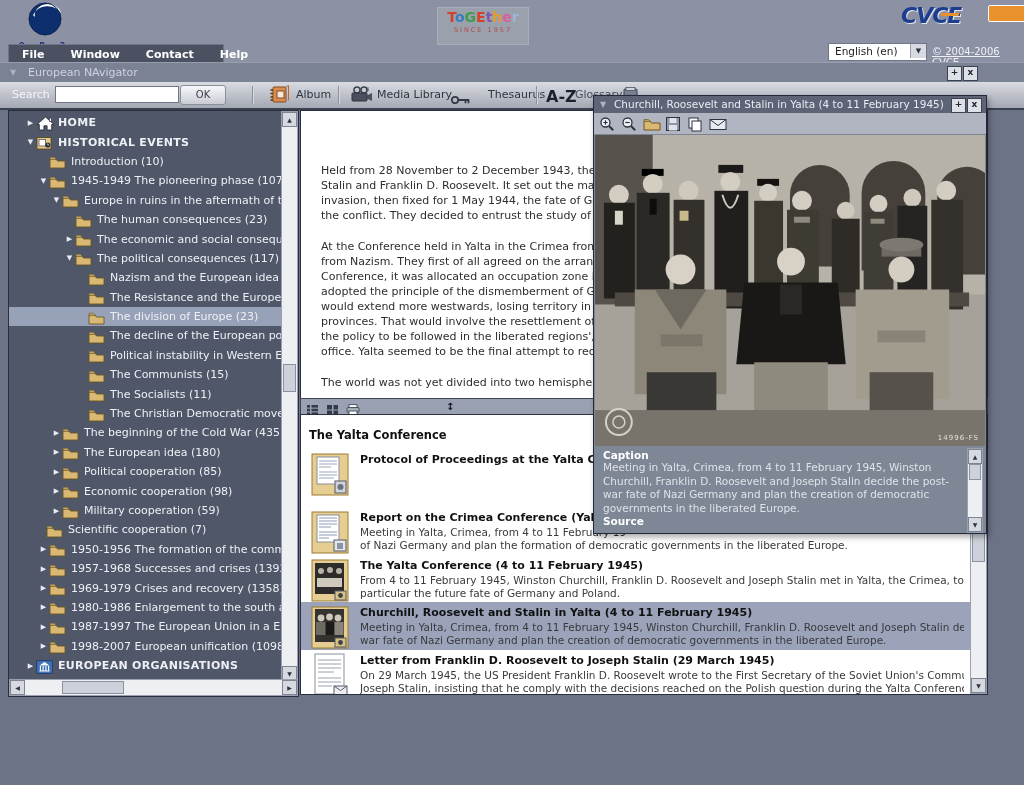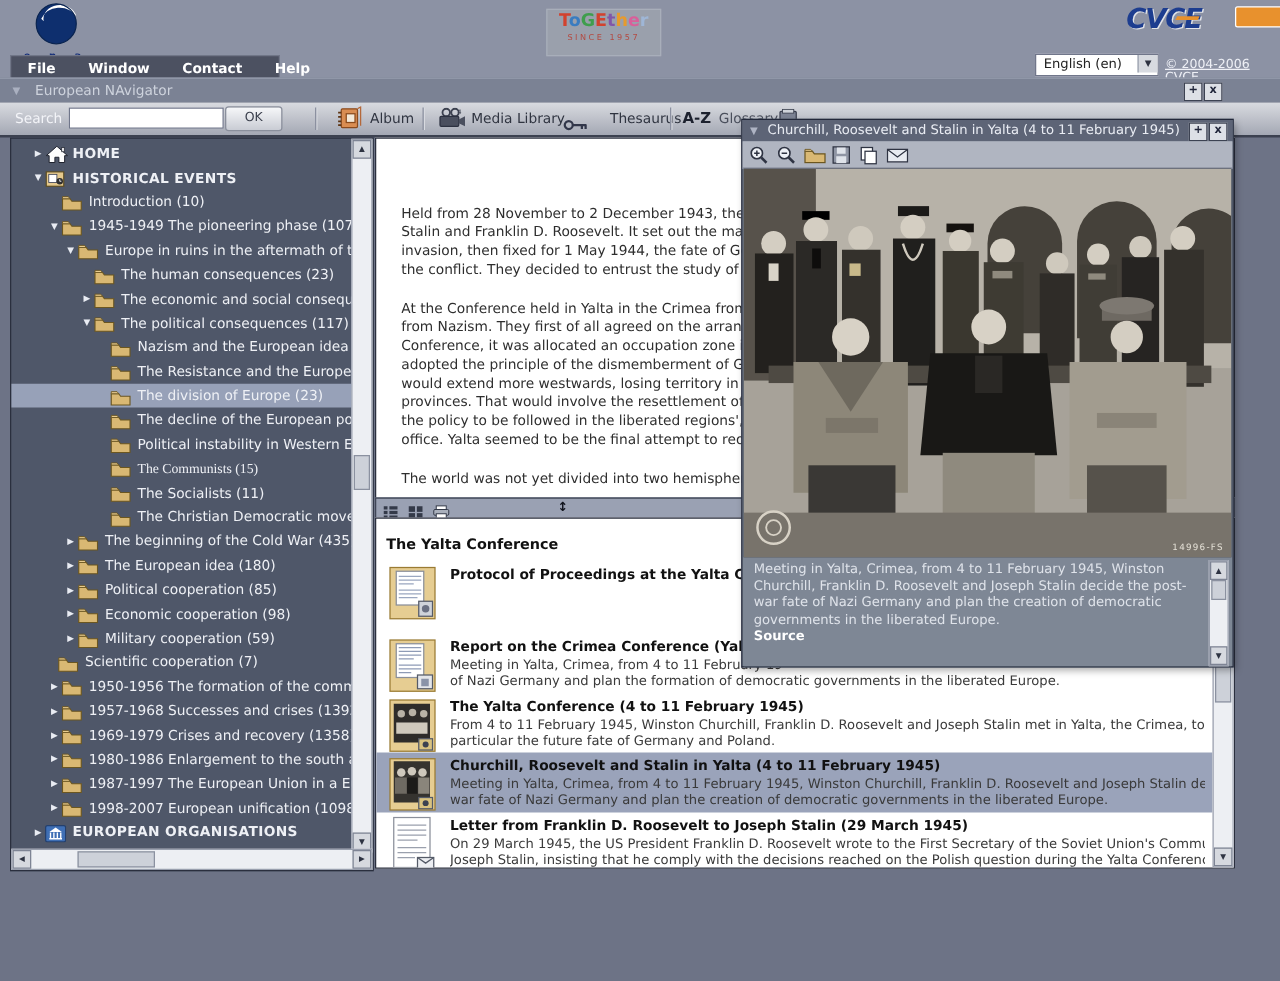--- a/index.html
+++ b/index.html
@@ -39,21 +39,21 @@
            background:linear-gradient(#d9dbe0,#a4a8b4);border-bottom:2px solid #3c4150;}
   .tb-abs{position:absolute;font-size:11px;color:#3a3f4c;}
   .search-label{left:12px;top:6px;color:#f3f4f8;}
   .search-input{position:absolute;left:55px;top:4px;width:116px;height:15px;background:#fff;
                 border:1px solid #70768a;font-size:11px;padding:0 3px;font-family:"DejaVu Sans",sans-serif;}
   .ok-btn{position:absolute;left:180px;top:3px;width:44px;height:18px;border:1px solid #8a8f9c;border-radius:3px;
           background:linear-gradient(#f6f7f9,#c9ccd4);font-size:10px;color:#3a3f4c;text-align:center;line-height:17px;}
   .tb-sep{position:absolute;top:4px;width:1px;height:18px;background:#8b90a0;box-shadow:1px 0 0 #d8dae0;}
   .tb-icon{position:absolute;top:3px;width:22px;height:20px;}
   .tb-label{position:absolute;top:6px;font-size:11px;color:#2f3440;}
-  .az{font-weight:bold;color:#1c212e;font-size:12px;}
+  .az{font-weight:bold;color:#1c212e;font-size:16px;}
   
   .tree{position:absolute;left:8px;top:110px;width:289px;height:585px;background:#4f5769;
         border:1px solid #2a2f3e;}
   .tree-rows{position:absolute;left:0;top:2px;right:15px;bottom:16px;overflow:hidden;}
   .tree-row{height:19.4px;display:flex;align-items:center;white-space:nowrap;overflow:hidden;}
   .tree-row.sel{background:#97a1b8;}
   .t-arrow{width:11px;flex:none;font-size:7px;color:#e9ecf3;text-align:center;}
   .t-icon{width:17px;height:14px;flex:none;margin-right:5px;}
   .t-label{font-size:11px;color:#eef0f5;}
   .tree-row.b .t-label{font-weight:bold;letter-spacing:.3px;}
@@ -279,21 +279,21 @@
           <span class="t-label">The decline of the European powers (7)</span>
         </div>
         <div class="tree-row" style="padding-left: 68px;">
           <span class="t-arrow"></span>
           <span class="t-icon"><svg viewBox="0 0 17 14" width="17" height="14">
               <path d="M1 4h6l1.5 2H16v7H1z" fill="#d9b873" stroke="#6b5620" stroke-width="0.9"></path>
               <path d="M1 4V2.3h4.6L7 4z" fill="#e7cb8e" stroke="#6b5620" stroke-width="0.7"></path>
             </svg></span>
           <span class="t-label">Political instability in Western Europe (30)</span>
         </div>
-        <div class="tree-row" style="padding-left: 68px; font-family: Liberation Serif, serif;">
+        <div class="tree-row" style="padding-left: 68px;">
           <span class="t-arrow"></span>
           <span class="t-icon"><svg viewBox="0 0 17 14" width="17" height="14">
               <path d="M1 4h6l1.5 2H16v7H1z" fill="#d9b873" stroke="#6b5620" stroke-width="0.9"></path>
               <path d="M1 4V2.3h4.6L7 4z" fill="#e7cb8e" stroke="#6b5620" stroke-width="0.7"></path>
             </svg></span>
           <span class="t-label">The Communists (15)</span>
         </div>
         <div class="tree-row" style="padding-left: 68px;">
           <span class="t-arrow"></span>
           <span class="t-icon"><svg viewBox="0 0 17 14" width="17" height="14">
@@ -714,20 +714,21 @@
             <rect x="284" y="196" width="48" height="12" fill="#8a8478"></rect>
           </g>
 
         <rect x="0" y="276" width="392" height="36" fill="#78736b"></rect>
         <circle cx="24" cy="288" r="13" fill="none" stroke="#d8d2c6" stroke-width="2"></circle>
         <circle cx="24" cy="288" r="6" fill="none" stroke="#d8d2c6" stroke-width="1.5"></circle>
       </svg>
       <span class="photo-ref">14996-FS</span>
     </div>
     <div class="p-caption">
+      <div class="cap-h">Caption</div>
       <div class="cap-t">Meeting in Yalta, Crimea, from 4 to 11 February 1945, Winston Churchill, Franklin D. Roosevelt and Joseph Stalin decide the post-war fate of Nazi Germany and plan the creation of democratic governments in the liberated Europe.</div>
       <div class="cap-h">Source</div>
       <div class="sb-track" style="right:2px;top:352px;width:14px;height:83px;position:absolute;top:2px;">
         <span class="sb-btn" style="left:0;top:0;width:12px;">▲</span>
         <span class="sb-btn" style="left:0;bottom:0;width:12px;">▼</span>
         <span class="sb-thumb" style="left:1px;top:15px;width:10px;height:14px;"></span>
       </div>
     </div>
   </div>
 

